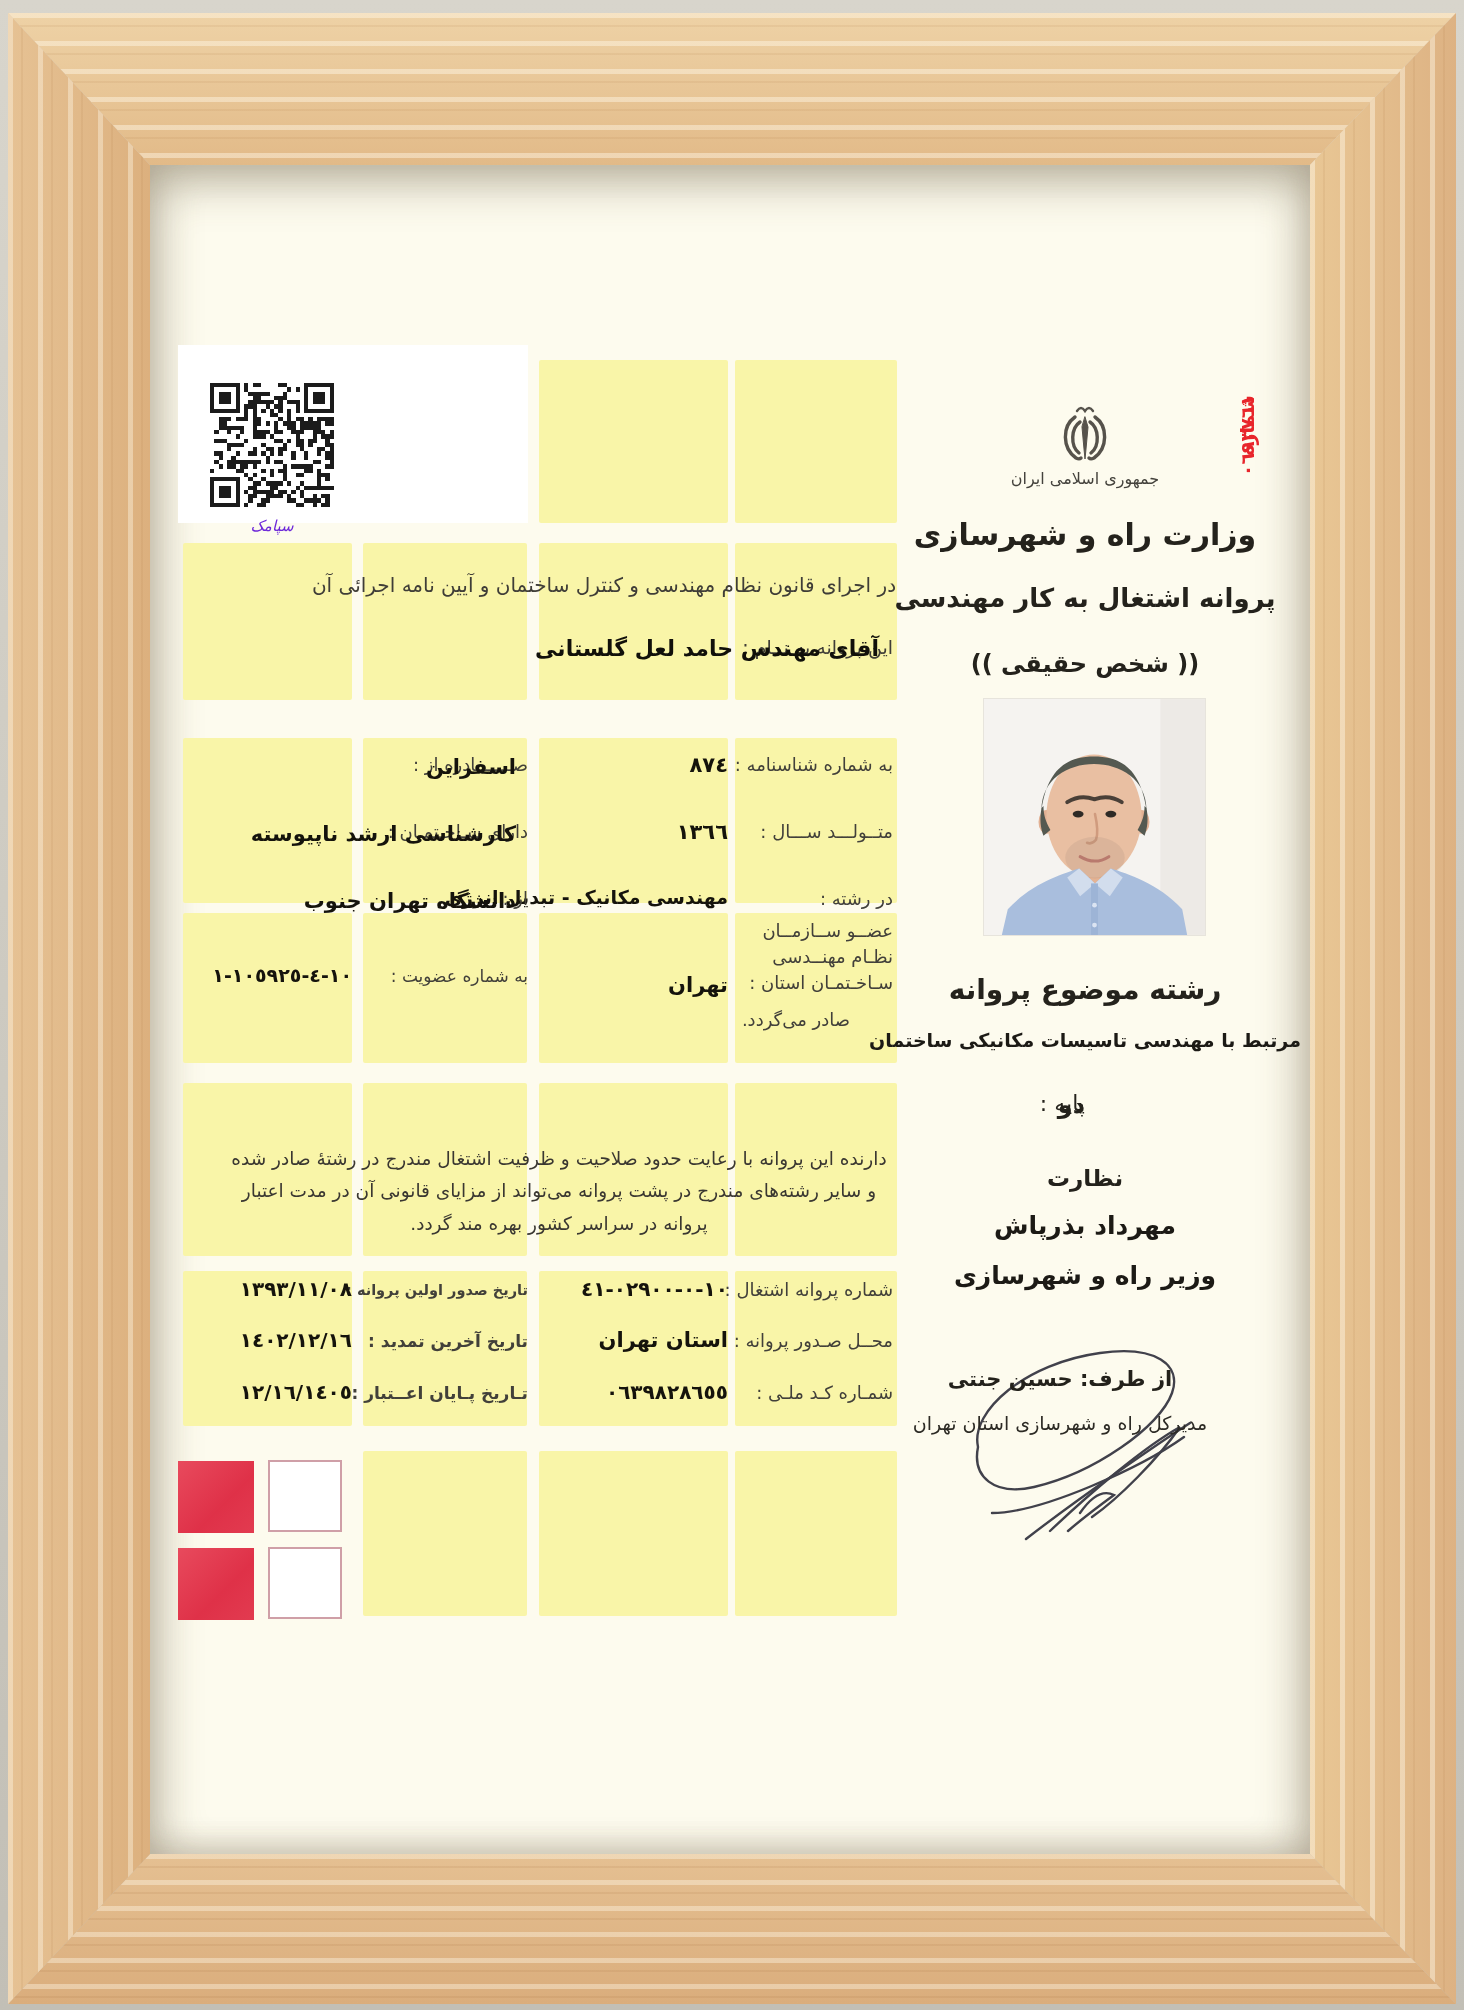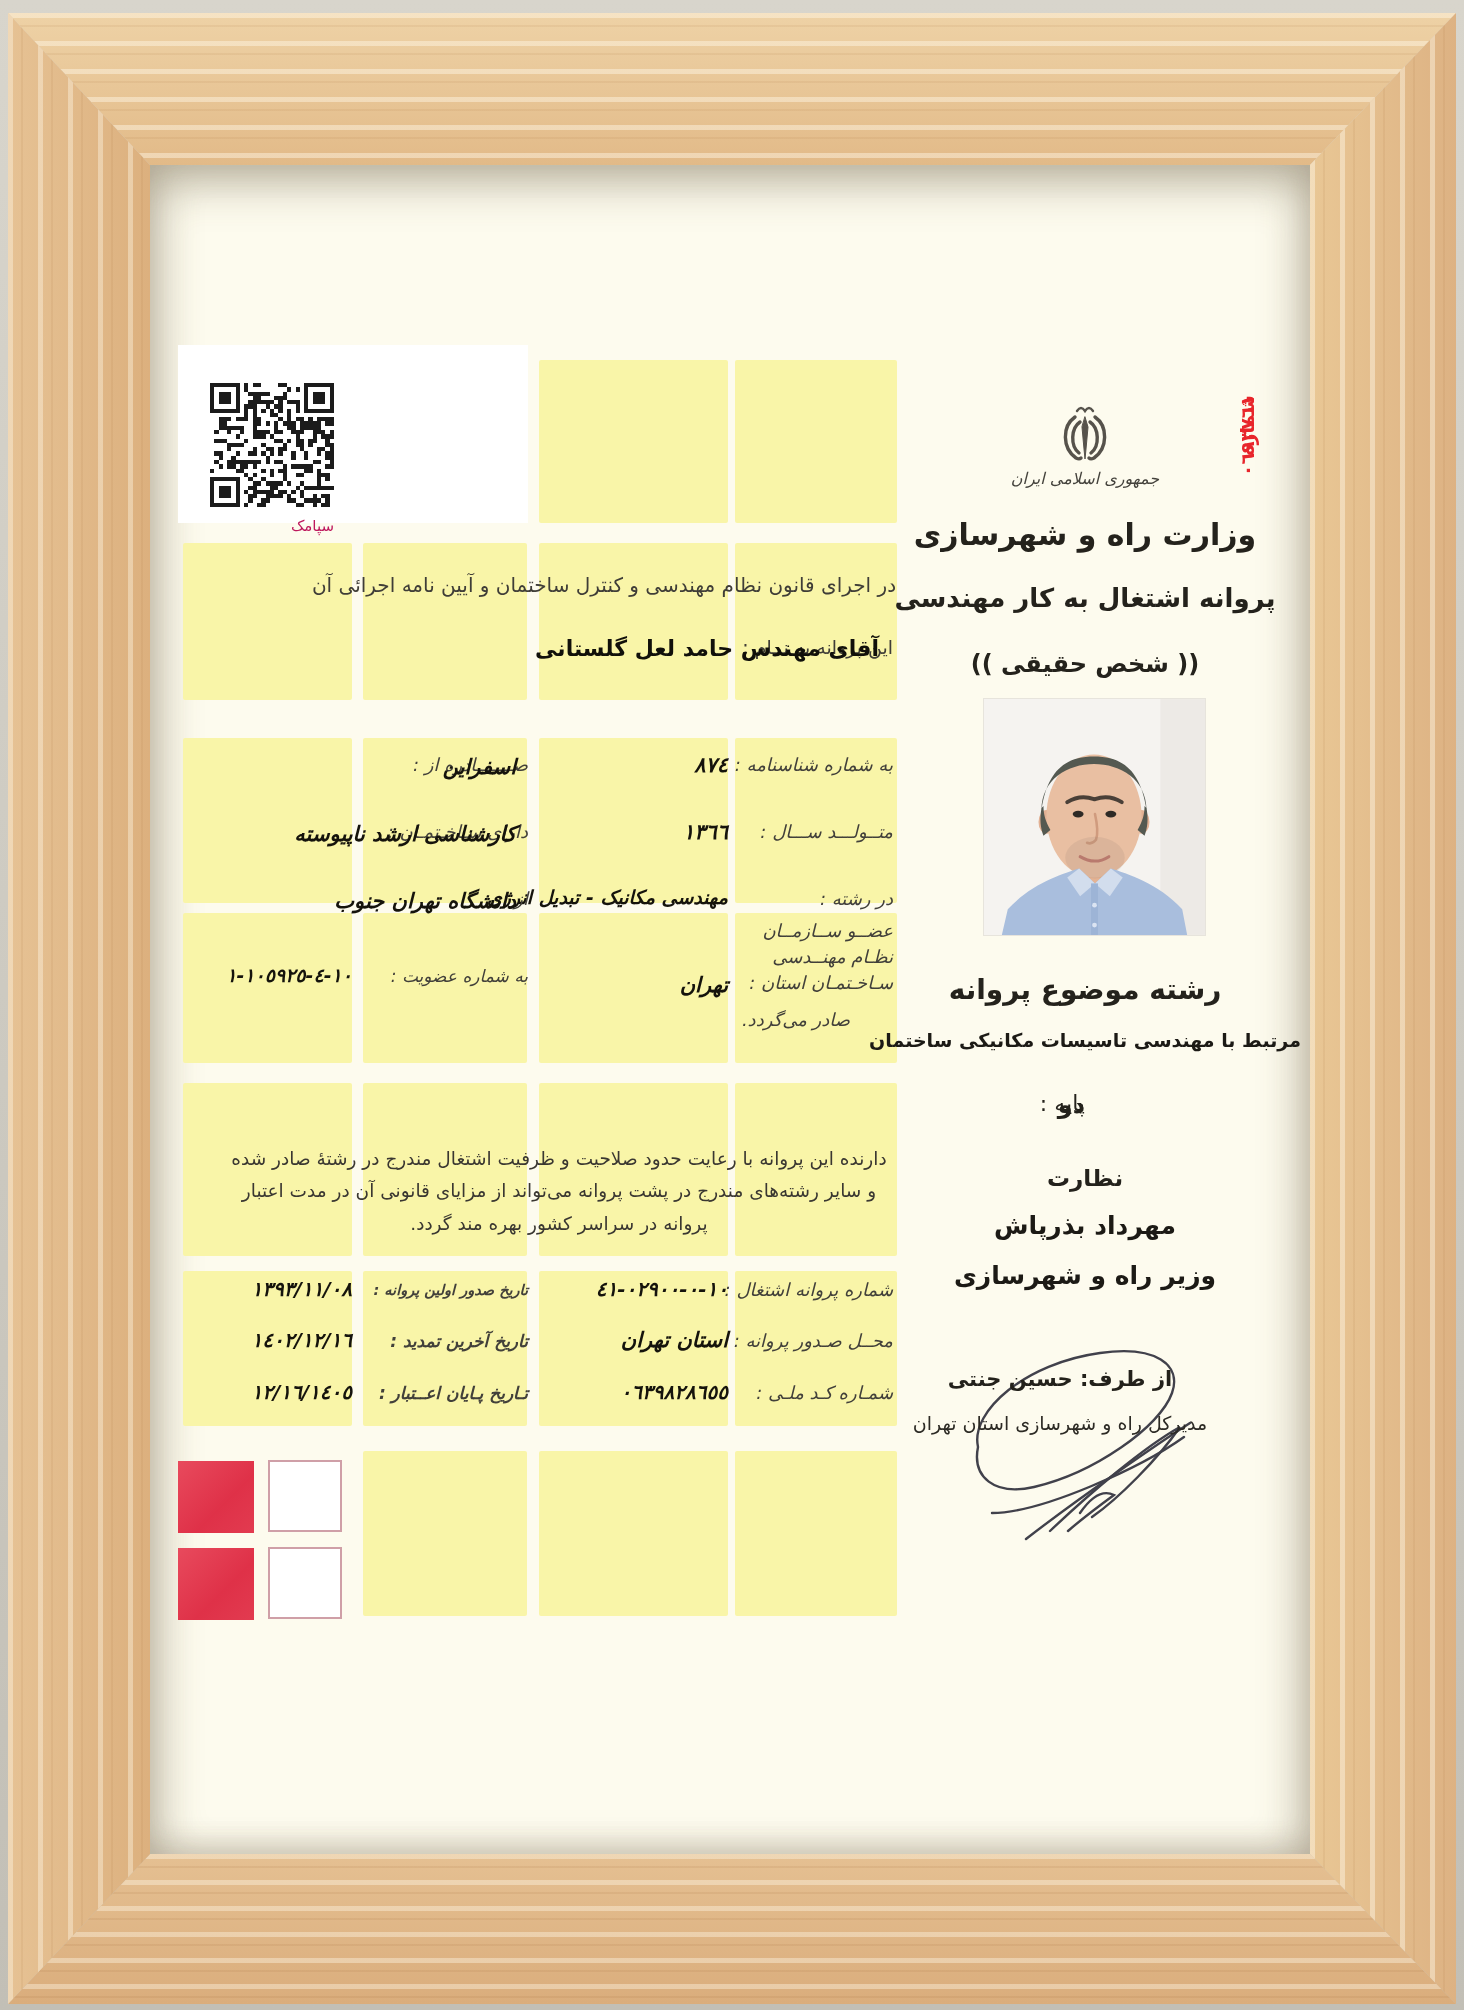--- a/index.html
+++ b/index.html
@@ -31,24 +31,24 @@
     clip-path:polygon(0 152px,100% 0,100% 100%,0 calc(100% - 150px));}
 
   .paper{position:absolute;left:150px;top:165px;width:1160px;height:1689px;
     background:#fdfbee;direction:rtl;
     box-shadow:inset 0 24px 40px rgba(95,78,50,.28), inset 0 -14px 26px rgba(95,78,50,.12),
                inset 22px 0 36px rgba(95,78,50,.14), inset -22px 0 36px rgba(95,78,50,.14);}
   .paper *{position:absolute;box-sizing:border-box;}
   .yb{background:#f9f5a8;border-radius:2px;}
   .white-zone{background:#ffffff;}
 
-  .txt{white-space:nowrap;color:#42403a;font-size:18px;line-height:1.35;font-style:italic;}
+  .txt{white-space:nowrap;color:#42403a;font-size:18px;line-height:1.35;}
   .center{text-align:center;}
 
-  .qr-caption{color:#be185d;font-size:15px;}
+  .qr-caption{color:#6d28d9;font-size:15px;text-align:center;font-style:italic;}
   .serial{left:936px;top:230px;width:150px;height:22px;transform-origin:100% 0;
     transform:rotate(-90deg);color:#e8252b;font-weight:bold;font-size:19px;
     letter-spacing:1px;white-space:nowrap;text-align:right;direction:rtl;}
   .rev{unicode-bidi:bidi-override;direction:rtl;}
 
   .rcol{left:710px;width:450px;text-align:center;white-space:nowrap;}
   .country{top:303px;font-size:16px;color:#44423c;}
   .ministry{top:352px;font-size:30px;font-weight:bold;color:#24221c;}
   .lic-title{top:418px;font-size:26px;font-weight:bold;color:#24221c;}
   .ptype{top:485px;font-size:24px;font-weight:bold;color:#24221c;}

